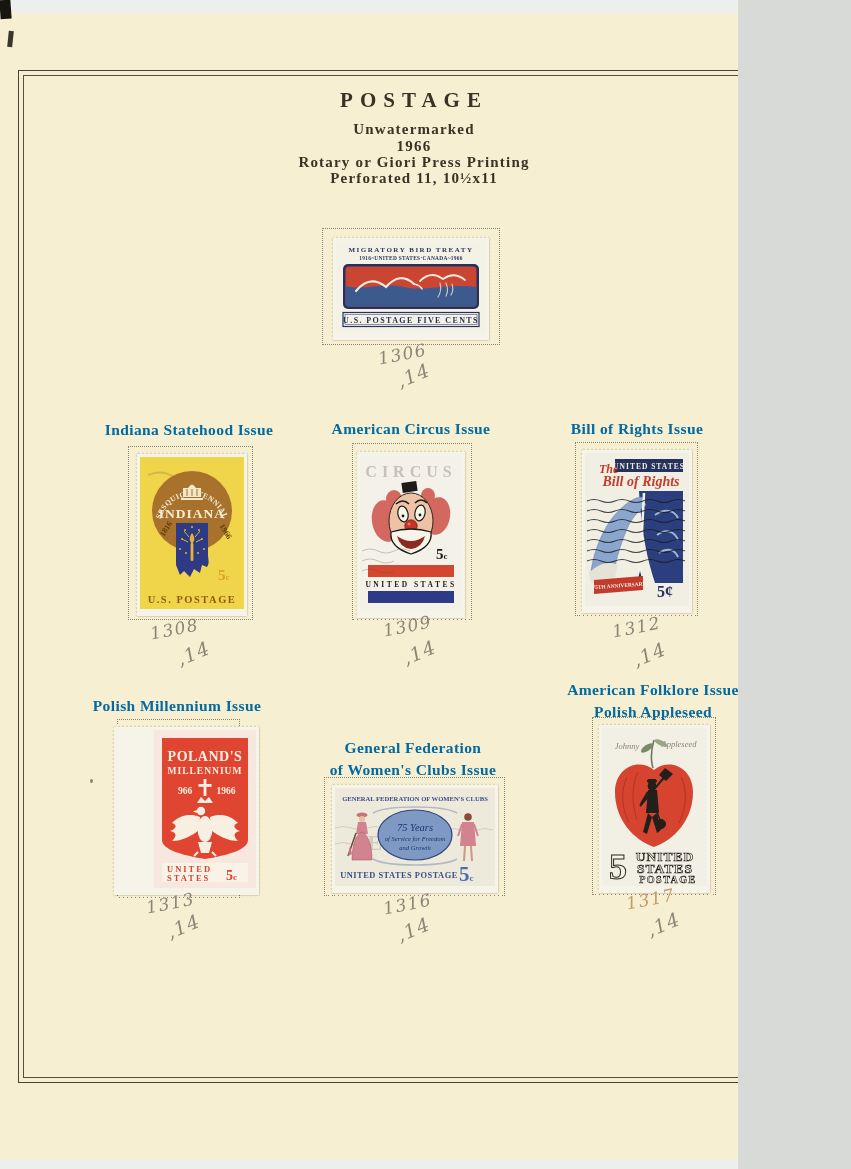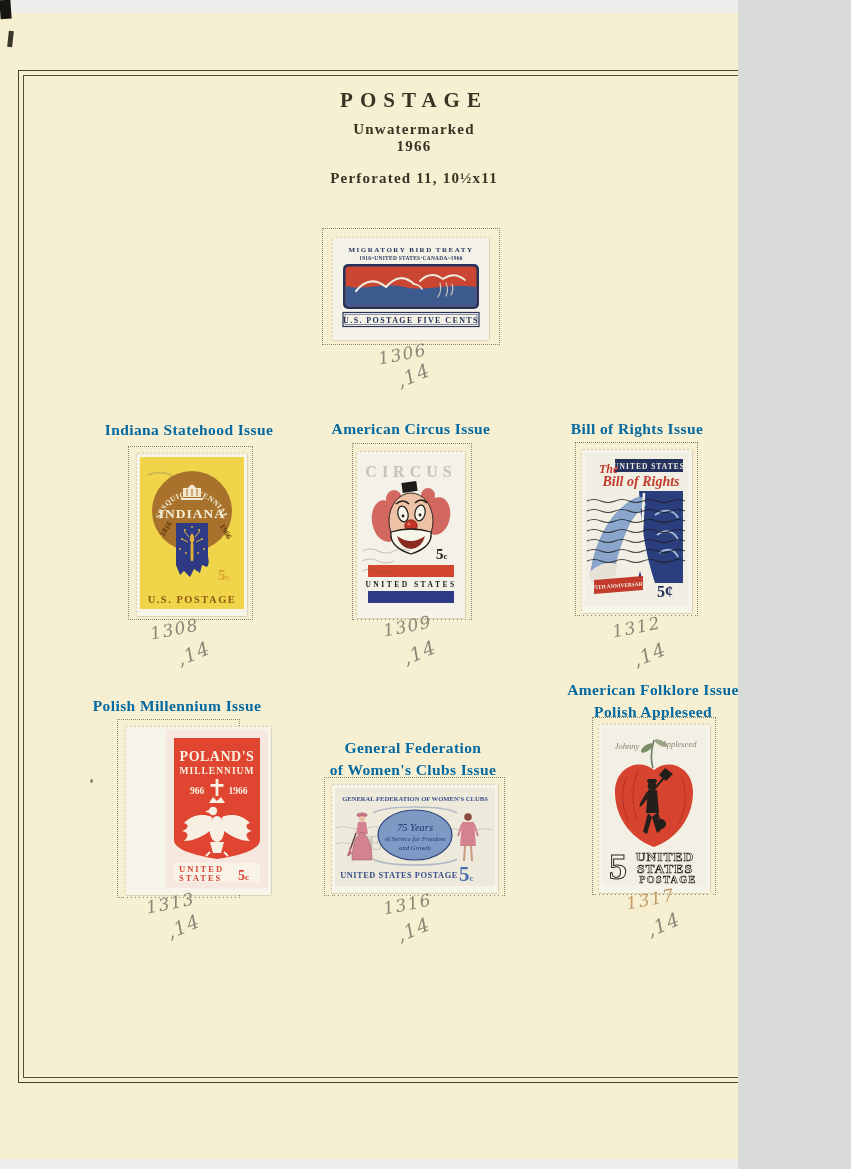--- a/index.html
+++ b/index.html
@@ -35,20 +35,21 @@
   <div class="artifact" style="left:8px;top:31px;width:5px;height:16px;opacity:.85;transform:rotate(6deg);"></div>
   <div class="artifact" style="left:90px;top:779px;width:3px;height:4px;background:#8C8577;border-radius:50%;"></div>
 
   <div class="frame-outer">
     <div class="frame-inner"></div>
   </div>
 
   <div class="centered page-title" style="top:88px;">POSTAGE</div>
   <div class="centered subline" style="top:121px;">Unwatermarked</div>
   <div class="centered subline" style="top:138px;">1966</div>
+  <div class="centered subline" style="top:154px;">Rotary or Giori Press Printing</div>
   <div class="centered subline" style="top:170px;">Perforated 11, 10½x11</div>
 
   <div class="space" style="left:322px;top:228px;width:176px;height:115px;"></div>
   <div class="stamp" style="left:333px;top:238px;">
     <svg width="150" height="92" viewBox="0 0 150 92">
       <rect width="150" height="92" fill="#F4F1E6"></rect>
       <text x="75" y="11" text-anchor="middle" font-size="7" font-weight="bold" fill="#2A3560" letter-spacing="1.5">MIGRATORY BIRD TREATY</text>
       <text x="75" y="19" text-anchor="middle" font-size="5.4" font-weight="bold" fill="#2A3560" letter-spacing="0.3">1916~UNITED STATES·CANADA~1966</text>
       <rect x="7" y="23" width="136" height="45" rx="5" fill="#26325C"></rect>
       <rect x="9.5" y="25.5" width="131" height="40" rx="3.5" fill="#CB4632"></rect>
@@ -175,21 +176,21 @@
       <path d="M9,127 L58,123 58,137 9,141 Z" fill="#C23B2C"></path>
       <text x="33" y="134.5" text-anchor="middle" font-size="5.4" font-weight="bold" fill="#F1EEE3" transform="rotate(-4 33 133)">175TH ANNIVERSARY</text>
       <text x="72" y="144" font-size="16" font-weight="bold" fill="#26325E">5¢</text>
     </svg>
   </div>
   <div class="pencil" style="left:612px;top:617px;">1312</div>
   <div class="pencil cents" style="left:632px;top:643px;">,14</div>
 
   <div class="sec" style="left:67px;top:697px;">Polish Millennium Issue</div>
   <div class="space" style="left:117px;top:719px;width:121px;height:177px;"></div>
-  <div class="stamp" style="left:126px;top:727px;padding-left:40px;">
+  <div class="stamp" style="left:114px;top:727px;padding-left:40px;">
     <svg width="102" height="158" viewBox="0 0 102 158">
       <rect width="102" height="158" fill="#F6E7DF"></rect>
       <path d="M8,8 H94 V110 C94,119 76,125 51,129 C26,125 8,119 8,110 Z" fill="#DF4530"></path>
       <text x="51" y="31" text-anchor="middle" font-size="14" font-weight="bold" fill="#F8F1E2" letter-spacing="0.5">POLAND'S</text>
       <text x="51" y="44" text-anchor="middle" font-size="9.5" font-weight="bold" fill="#F8F1E2" letter-spacing="1">MILLENNIUM</text>
       <g fill="#F8F1E2">
         <rect x="49.6" y="49" width="2.8" height="17"></rect>
         <rect x="44.5" y="54" width="13" height="2.8"></rect>
       </g>
       <text x="31" y="64" text-anchor="middle" font-size="9.5" font-weight="bold" fill="#F8F1E2">966</text>

